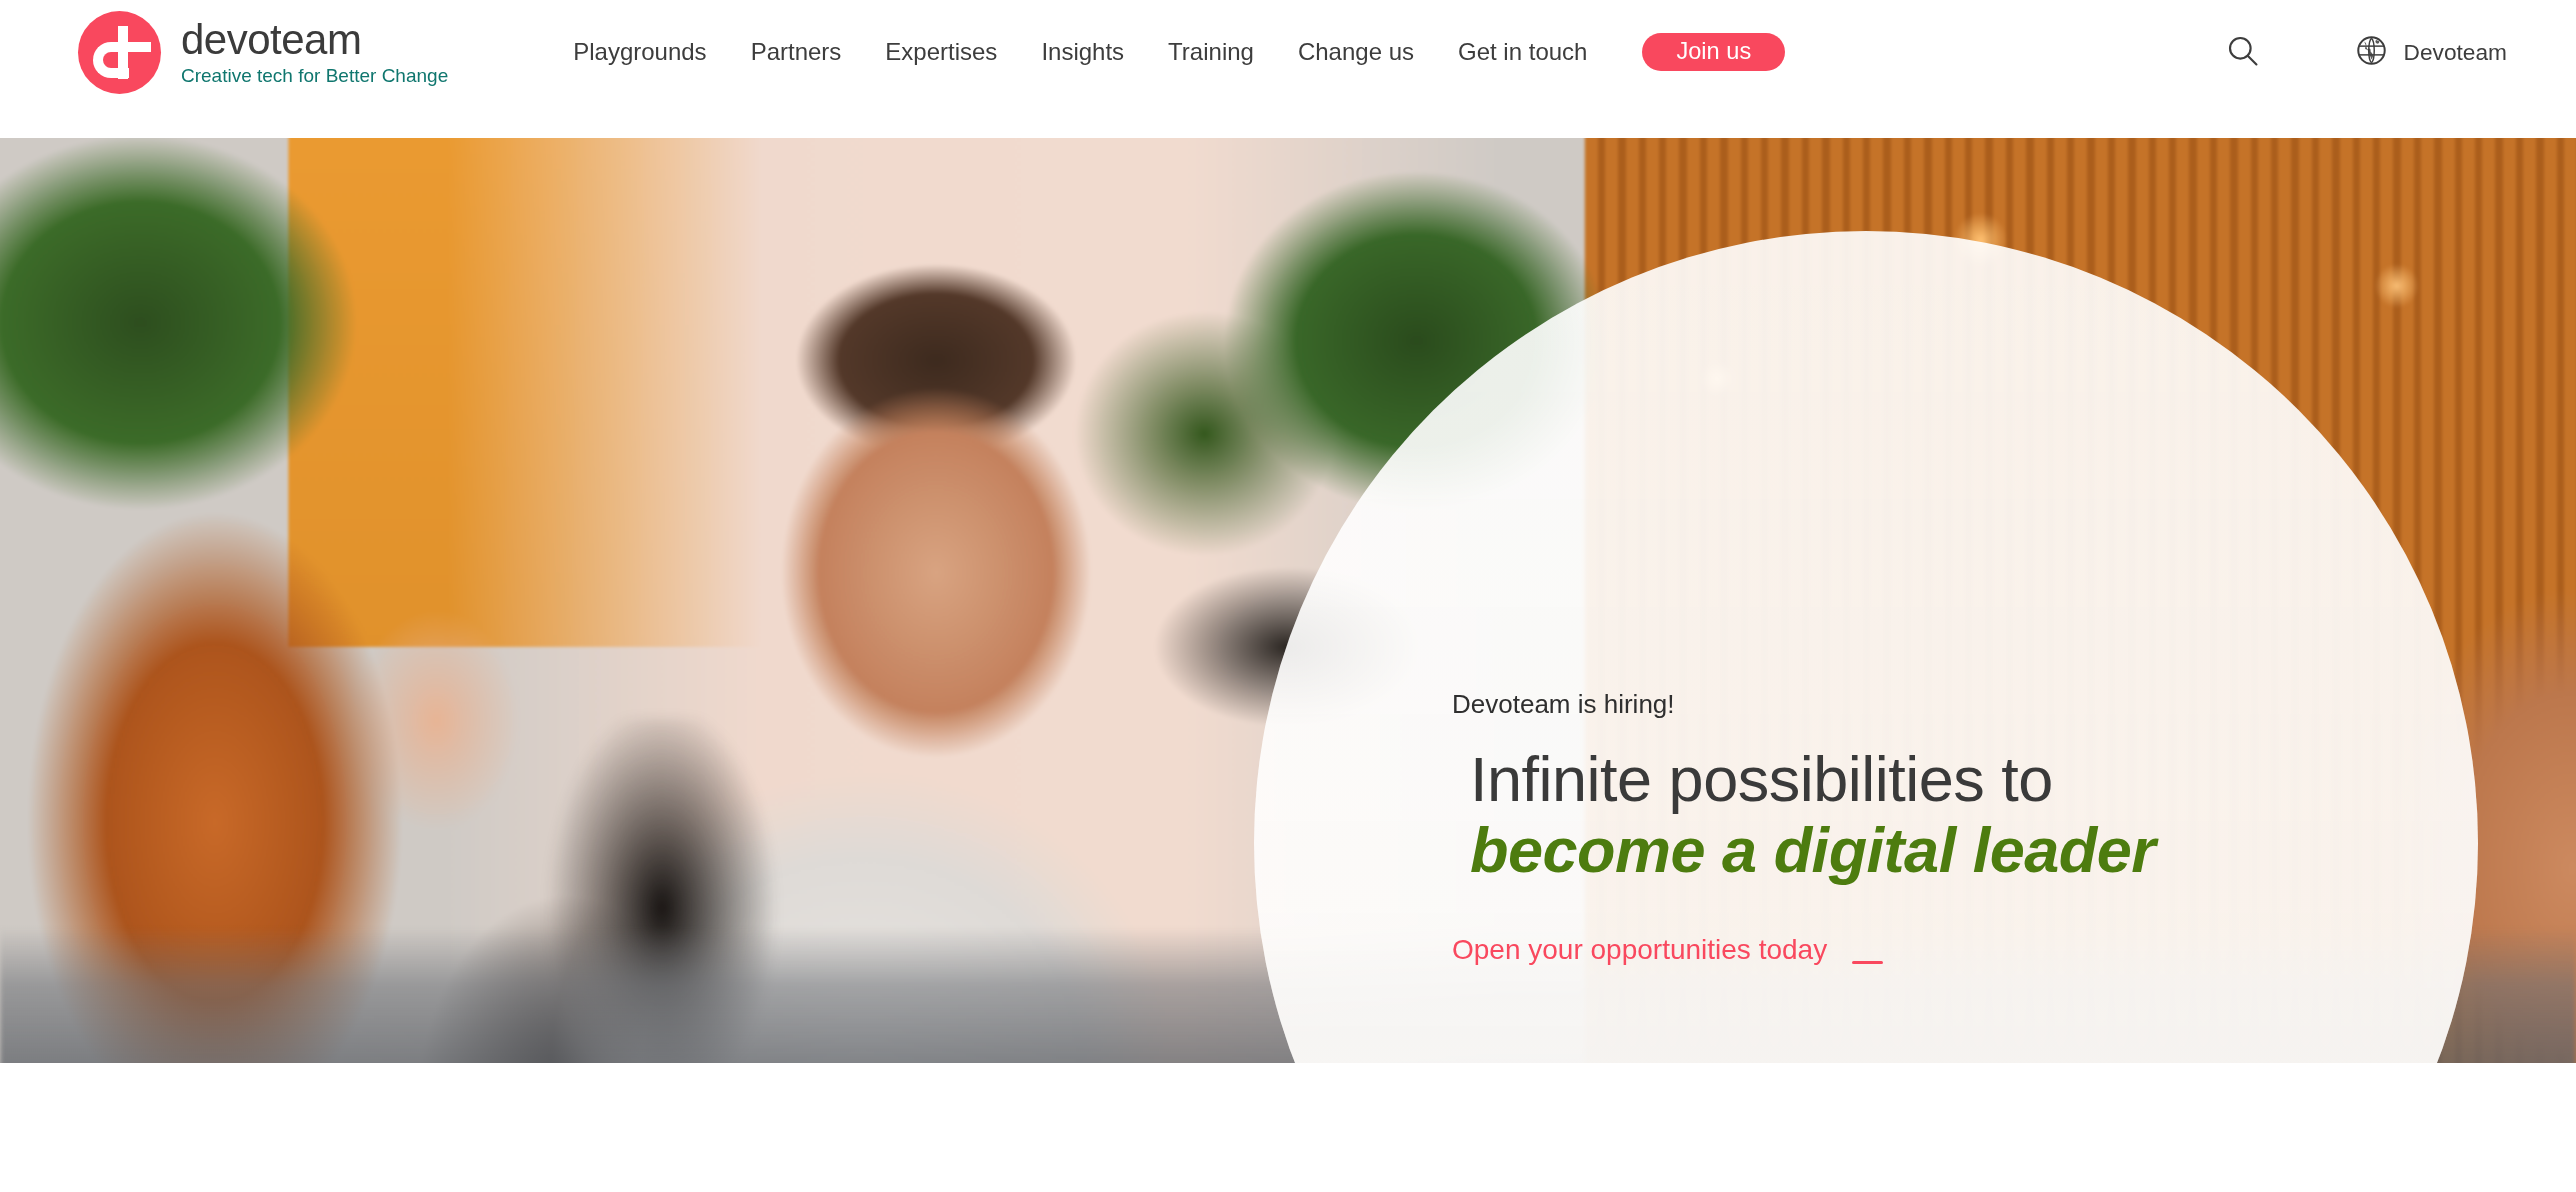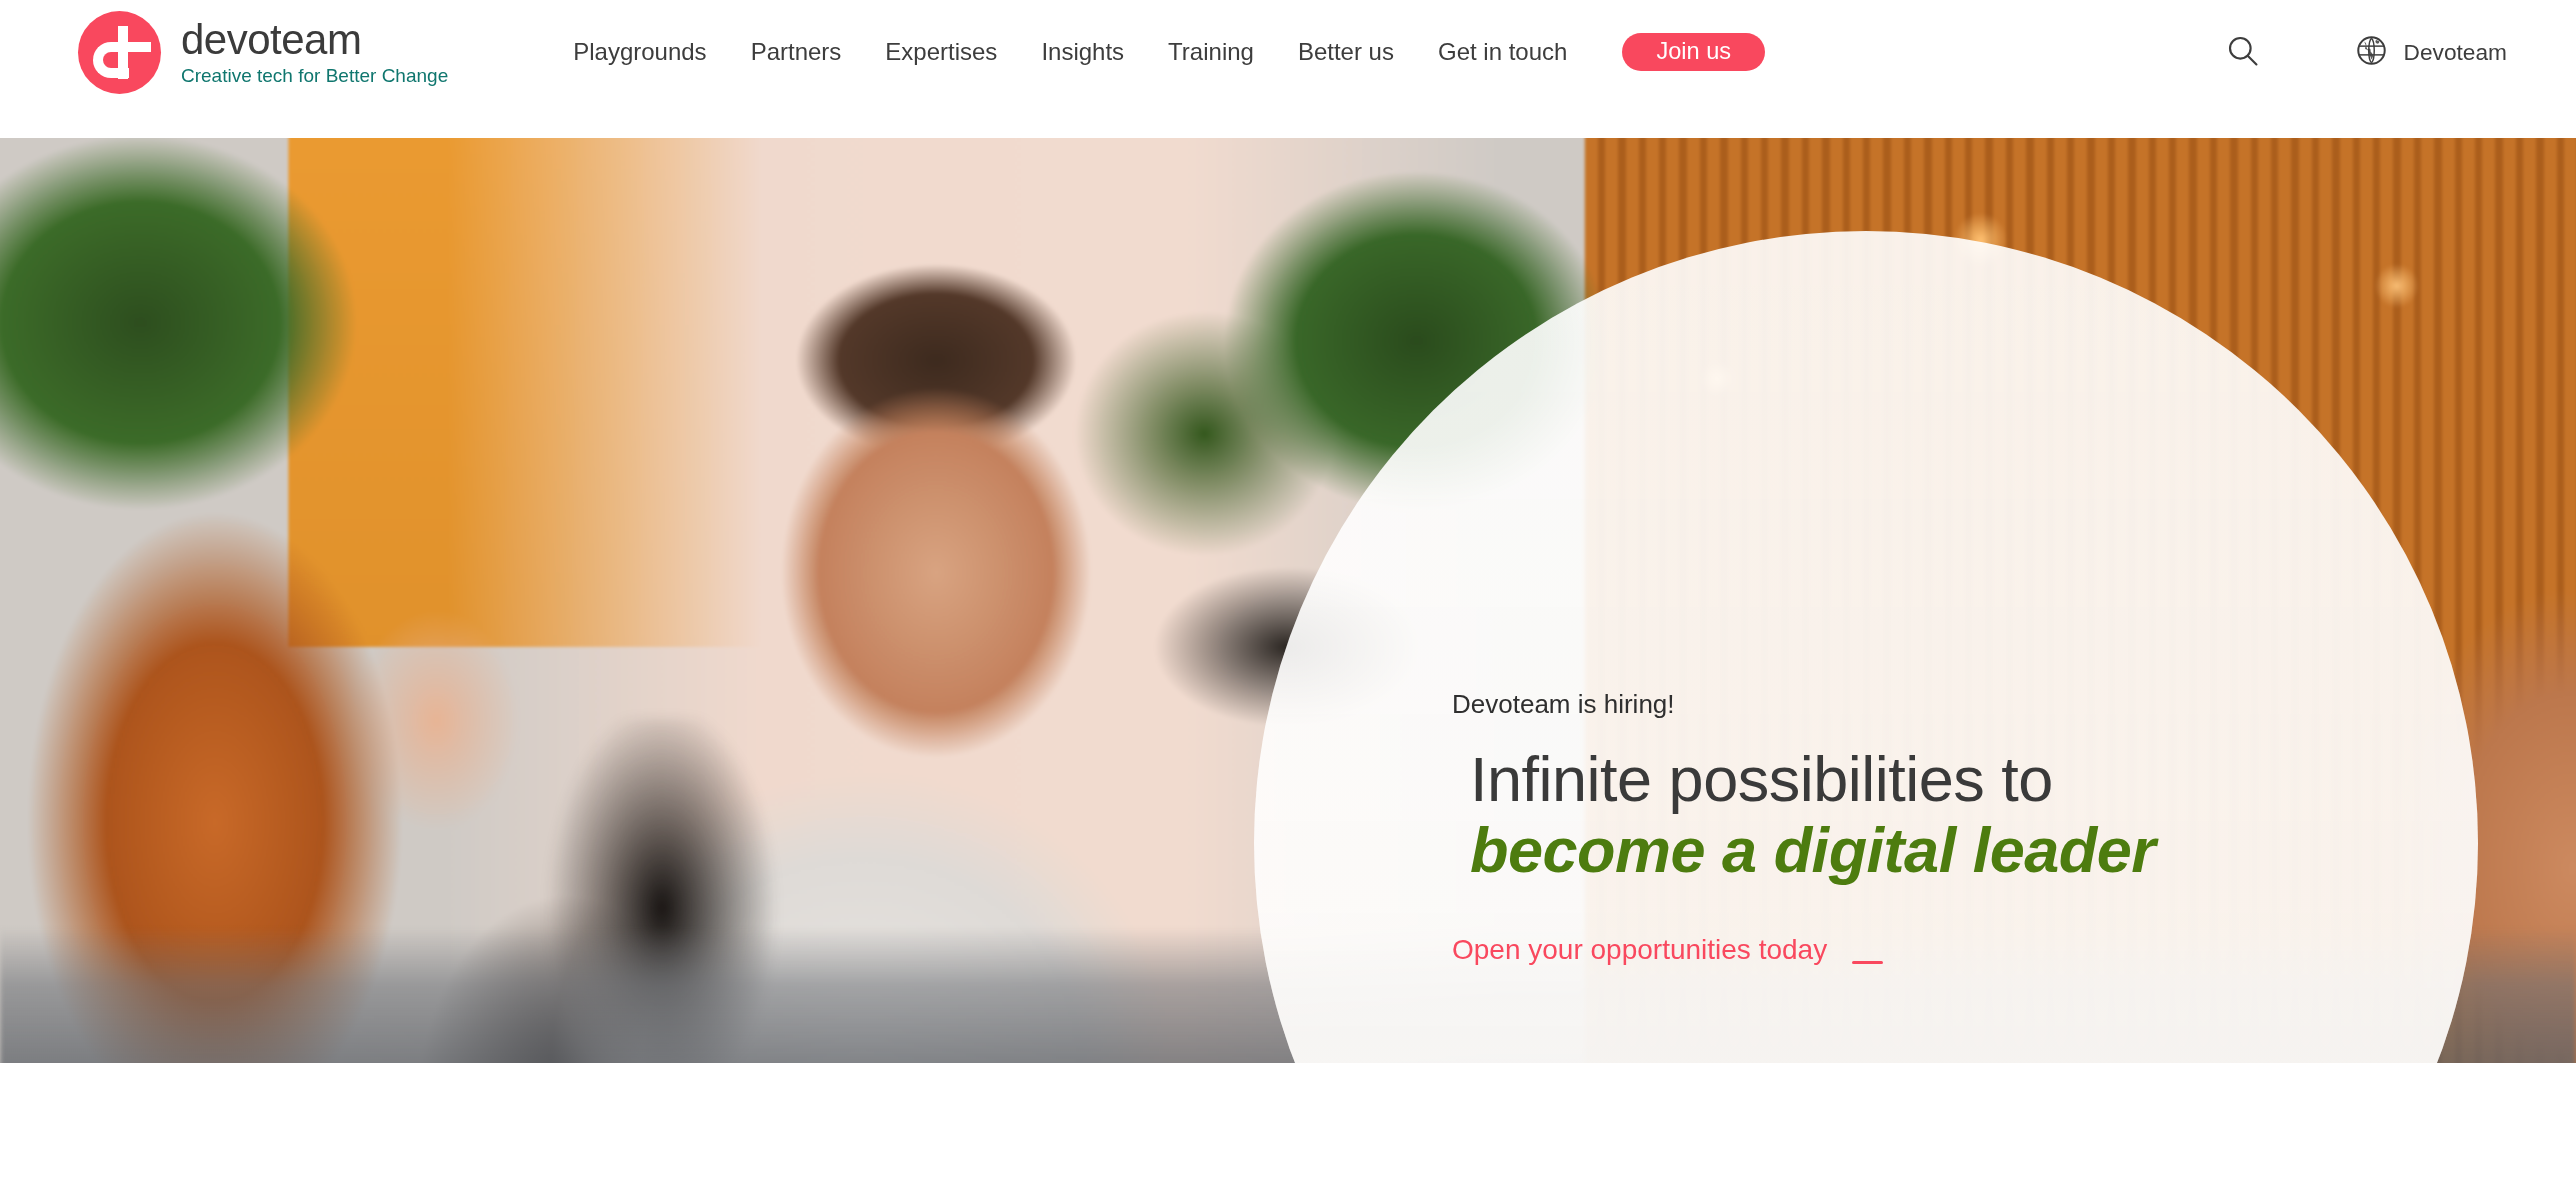--- a/index.html
+++ b/index.html
@@ -334,21 +334,21 @@
         <span class="brand-tagline">Creative tech for Better Change</span>
       </span>
     </a>
 
     <nav class="nav">
       <a class="nav-item" href="#">Playgrounds</a>
       <a class="nav-item" href="#">Partners</a>
       <a class="nav-item" href="#">Expertises</a>
       <a class="nav-item" href="#">Insights</a>
       <a class="nav-item" href="#">Training</a>
-      <a class="nav-item" href="#">Better us</a>
+      <a class="nav-item" href="#">Change us</a>
       <a class="nav-item" href="#">Get in touch</a>
       <button class="join-btn">Join us</button>
     </nav>
 
     <div class="header-right">
       <button class="search-btn">
         <span>
           <svg width="34" height="34" viewBox="0 0 38 38" fill="none" aria-hidden="true">
             <circle cx="16" cy="16" r="11.5" stroke="#3d3d3d" stroke-width="2.4"></circle>
             <line x1="24.5" y1="24.5" x2="34" y2="34" stroke="#3d3d3d" stroke-width="2.4" stroke-linecap="round"></line>

